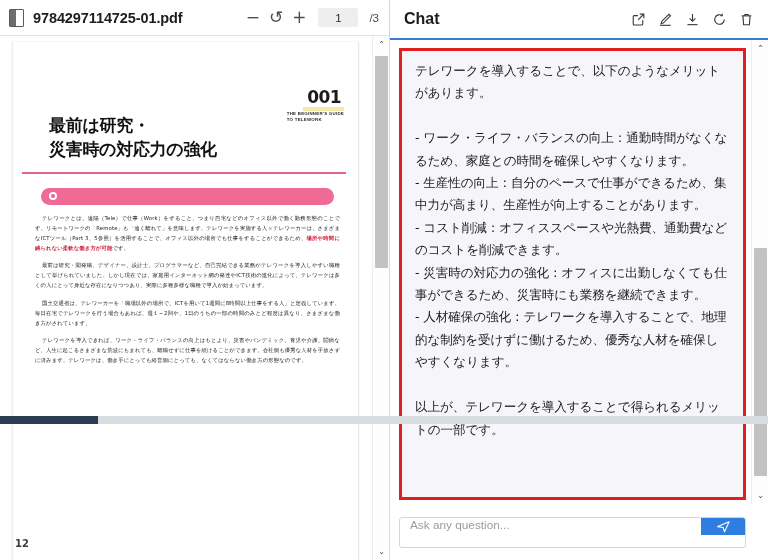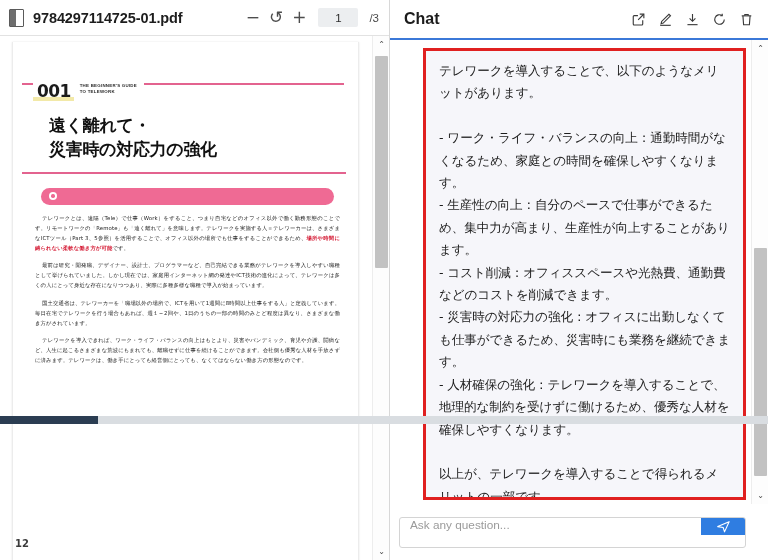--- a/index.html
+++ b/index.html
@@ -79,23 +79,24 @@
     width: 347px; height: 524px;
     background: #ffffff;
     border: 1px solid #ececec;
     border-top: none;
     box-shadow: 0 0 2px rgba(0,0,0,0.10);
     overflow: hidden;
   }
 
   
   .chap-row {
-    display: flex; 
+    display: flex; align-items: flex-end;
     margin: 41px 14px 0 9px;
     height: 18px;
+    flex-direction: column;
   }
   .chap-rule-left {
     width: 11px; height: 1.6px; background: #e3638f; margin-bottom: 6px;
   }
   .chap-num {
     font-size: 17px; font-weight: 800; color: #1b1b1b;
     letter-spacing: -0.6px; line-height: 1;
     padding: 0 3px 1px 4px;
     border-bottom: 4px solid #f2e9a8;
     font-family: "DejaVu Sans", sans-serif;
@@ -212,21 +213,20 @@
     flex: 1 1 auto;
     overflow: hidden;
     padding: 8px 22px 6px 9px;
   }
   #msg-box {
     border: 3px solid #e02020;
     background: #f6f6fa;
     padding: 9px 12px 10px 13px;
     height: 452px;
     overflow: hidden;
-    margin-left: 24px;
   }
   #msg-text {
     font-size: 12.6px;
     line-height: 1.78;
     color: #1d1d1d;
     white-space: pre-wrap;
     font-family: "DejaVu Sans", sans-serif;
     letter-spacing: -0.1px;
   }
 
@@ -299,21 +299,21 @@
           <span class="chap-rule-left"></span>
           <span class="chap-num">001</span>
           <span class="chap-en">
             <span>THE BEGINNER'S GUIDE</span><br>
             <span>TO TELEWORK</span>
           </span>
           <span class="chap-rule-right"></span>
         </div>
 
         <div class="chap-title">
-          <span>遠く離れて・</span><br>
+          <span>最前は研究・</span><br>
           <span>災害時の対応力の強化</span>
         </div>
         <div class="title-underline"></div>
 
         <div class="lead-bar">
           <span class="lead-dot"></span>
         </div>
 
         <div class="pdf-body" id="pdf-body">
             <div class="para">

